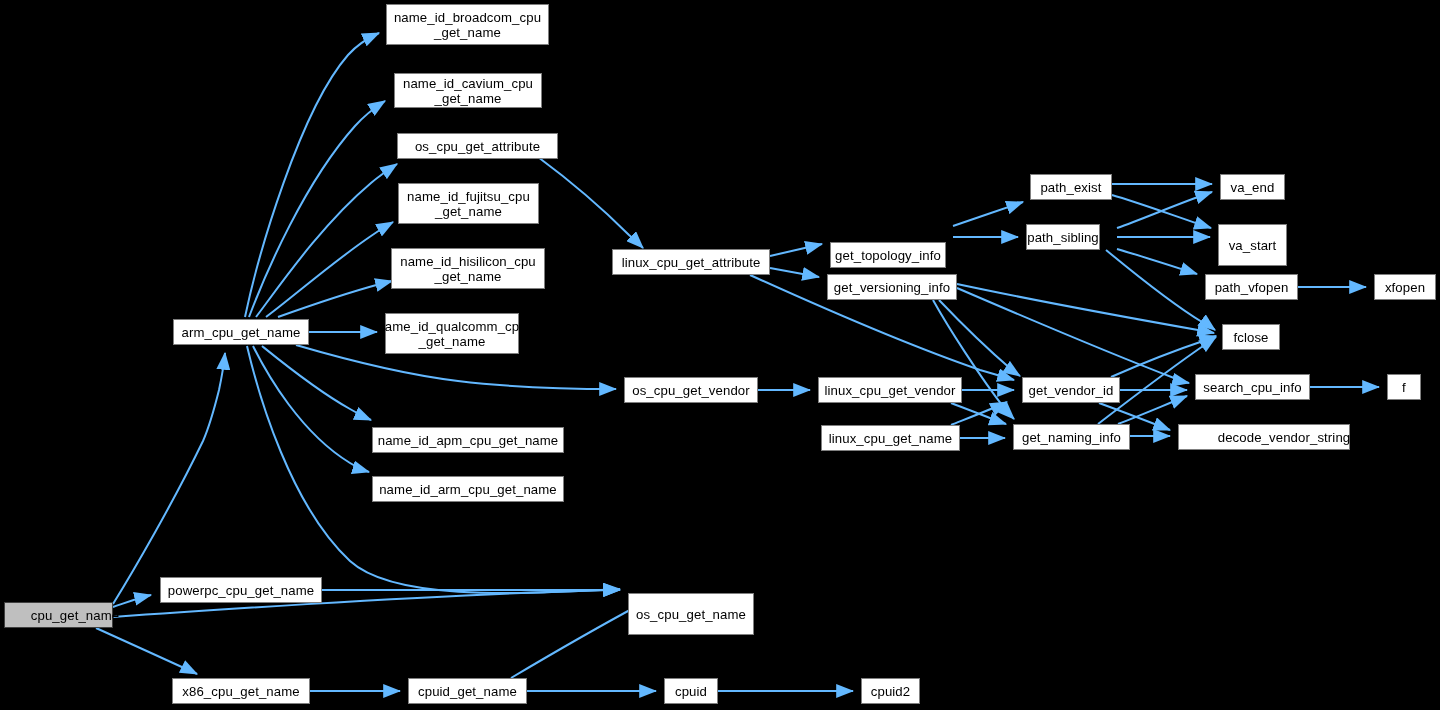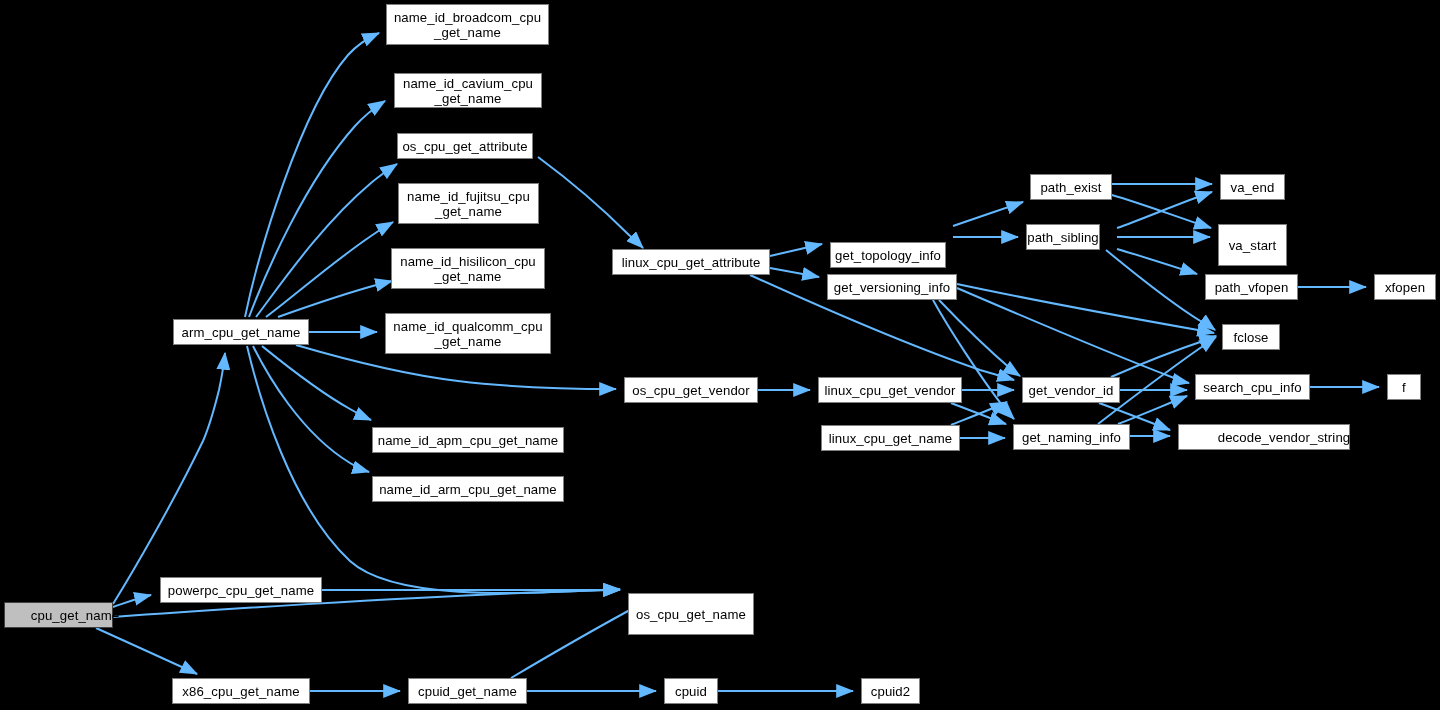--- a/index.html
+++ b/index.html
@@ -108,26 +108,26 @@
         <path d="M511,678 C543,659 600,626 641,604 C645,602 649,600 652,598" fill="none" stroke="#63b8ff" stroke-width="2" marker-end="url(#arrowhead)"></path>
         <path d="M527,691 C567,691 618,691 656,691" fill="none" stroke="#63b8ff" stroke-width="2" marker-end="url(#arrowhead)"></path>
         <path d="M718,691 C759,691 811,691 853,691" fill="none" stroke="#63b8ff" stroke-width="2" marker-end="url(#arrowhead)"></path>
       </g>
   </svg>
   <div id="nodes-group">
       <div class="node" style="left: 386px; top: 4px; width: 163px; height: 41px;">name_id_broadcom_cpu
 _get_name</div>
       <div class="node" style="left: 394px; top: 73px; width: 148px; height: 35px;">name_id_cavium_cpu
 _get_name</div>
-      <div class="node" style="left: 397px; top: 133px; width: 136px; height: 26px; text-align: right;">os_cpu_get_attribute</div>
+      <div class="node" style="left: 397px; top: 133px; width: 161px; height: 26px; text-align: right;">os_cpu_get_attribute</div>
       <div class="node" style="left: 398px; top: 183px; width: 141px; height: 41px;">name_id_fujitsu_cpu
 _get_name</div>
       <div class="node" style="left: 391px; top: 248px; width: 154px; height: 41px;">name_id_hisilicon_cpu
 _get_name</div>
-      <div class="node" style="left: 385px; top: 313px; width: 166px; height: 41px;">name_id_qualcomm_cpu
+      <div class="node" style="left: 385px; top: 313px; width: 134px; height: 41px;">name_id_qualcomm_cpu
 _get_name</div>
       <div class="node" style="left: 173px; top: 319px; width: 136px; height: 26px;">arm_cpu_get_name</div>
       <div class="node" style="left: 372px; top: 427px; width: 192px; height: 26px;">name_id_apm_cpu_get_name</div>
       <div class="node" style="left: 372px; top: 476px; width: 192px; height: 26px;">name_id_arm_cpu_get_name</div>
       <div class="node" style="left: 612px; top: 249px; width: 158px; height: 26px;">linux_cpu_get_attribute</div>
       <div class="node" style="left: 830px; top: 224px; width: 116px; height: 26px; margin-top: 18px;">get_topology_info</div>
       <div class="node" style="left: 827px; top: 274px; width: 130px; height: 26px;">get_versioning_info</div>
       <div class="node" style="left: 1030px; top: 174px; width: 82px; height: 26px;">path_exist</div>
       <div class="node" style="left: 1026px; top: 224px; width: 74px; height: 26px;">path_sibling</div>
       <div class="node" style="left: 1220px; top: 174px; width: 65px; height: 26px;">va_end</div>

